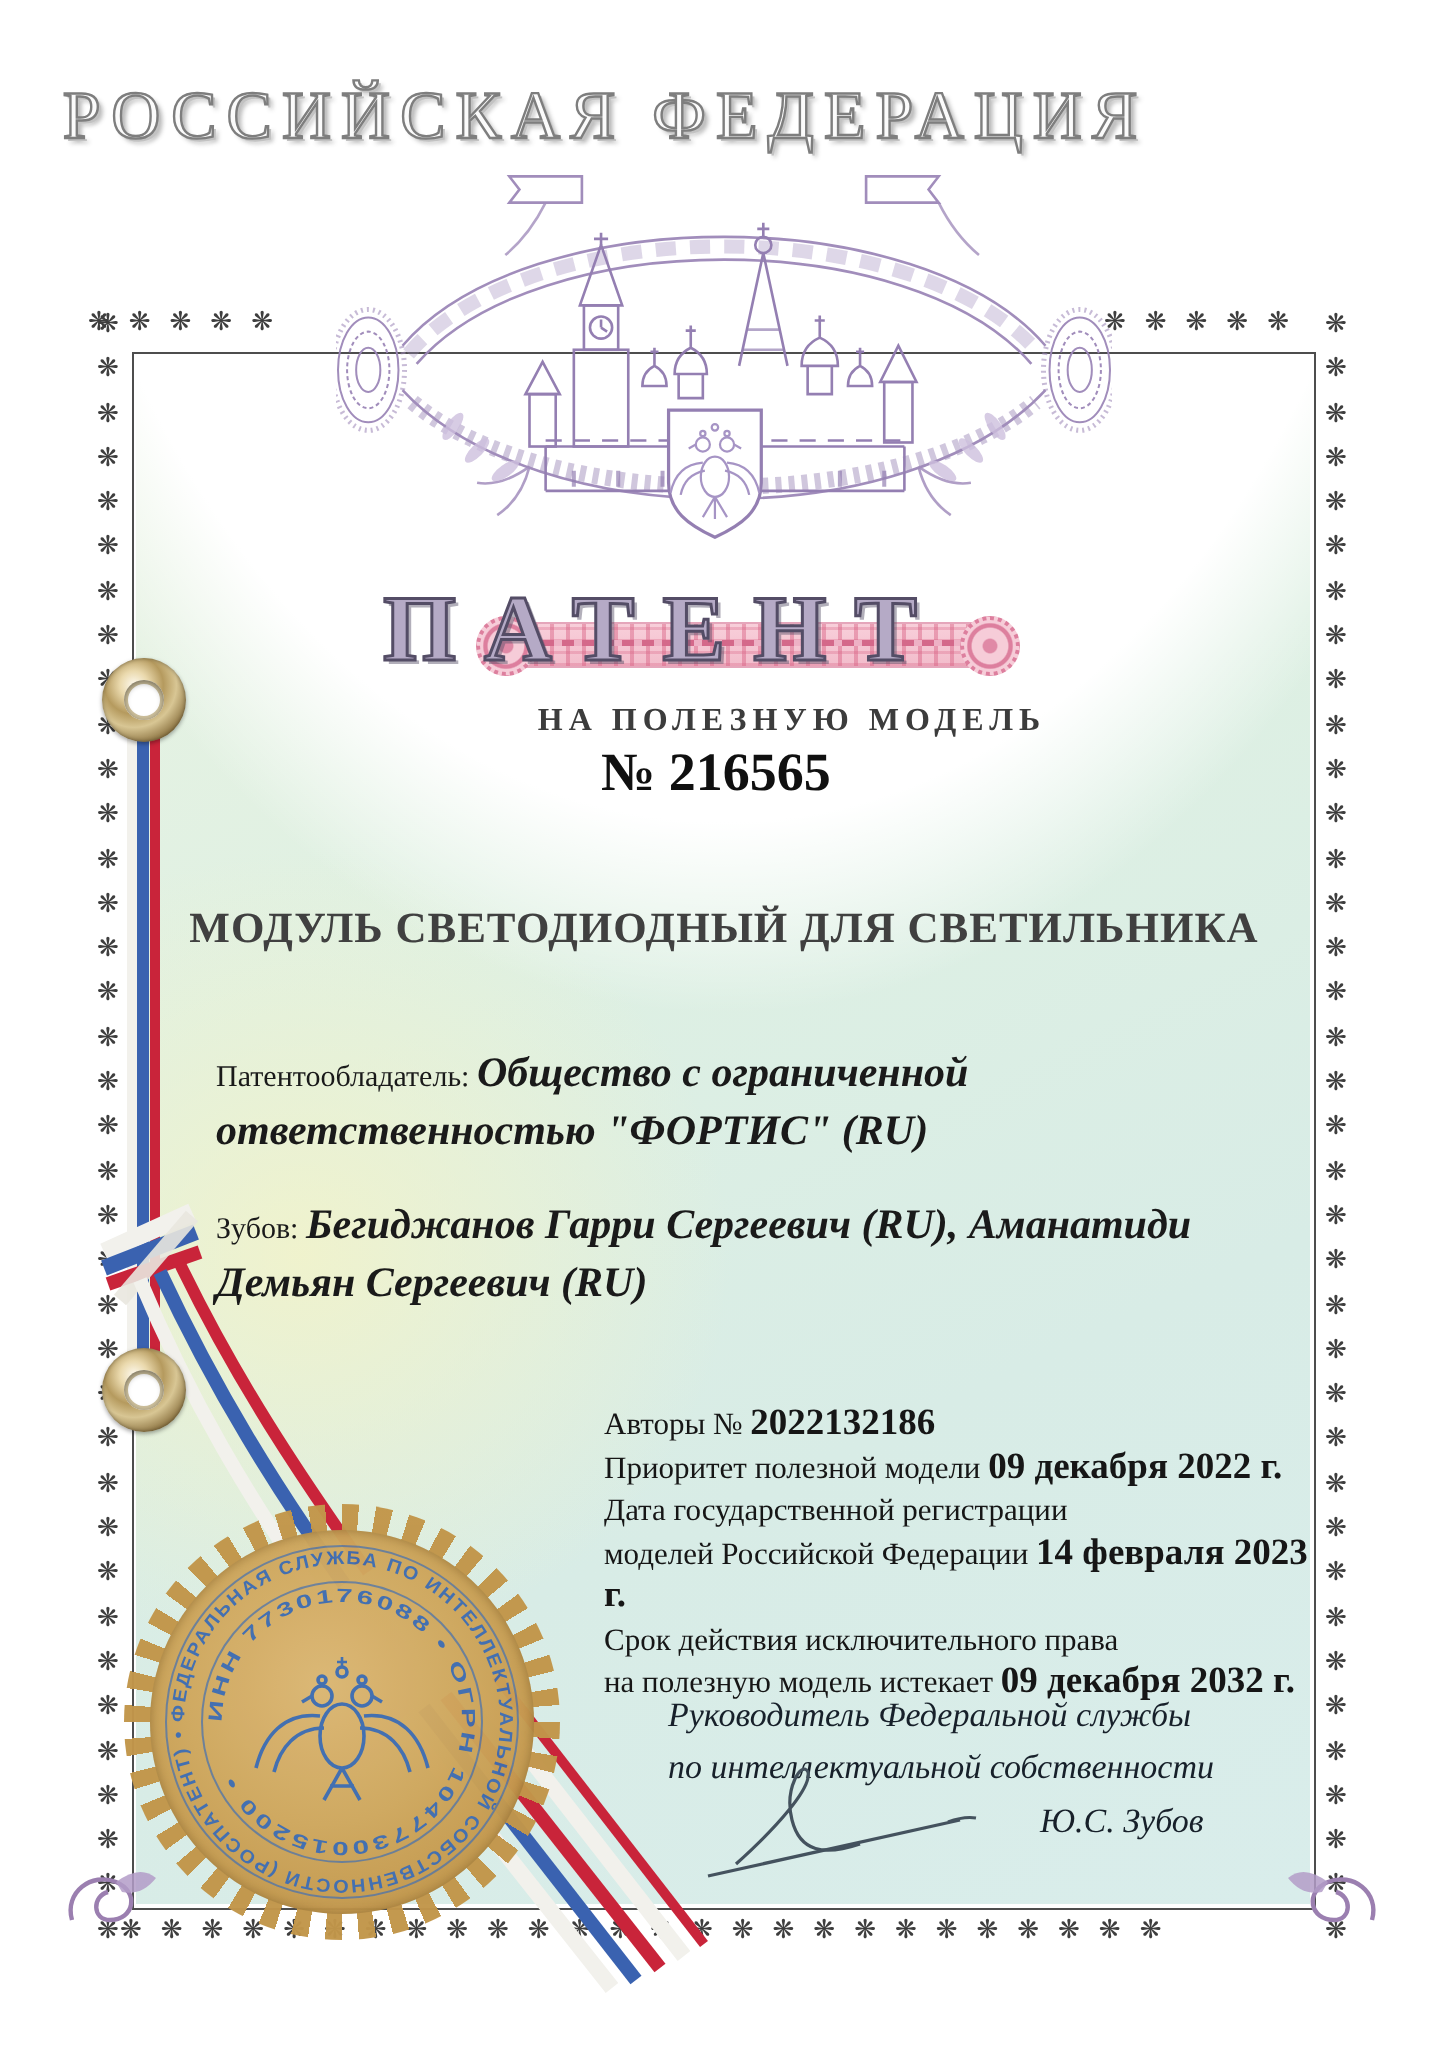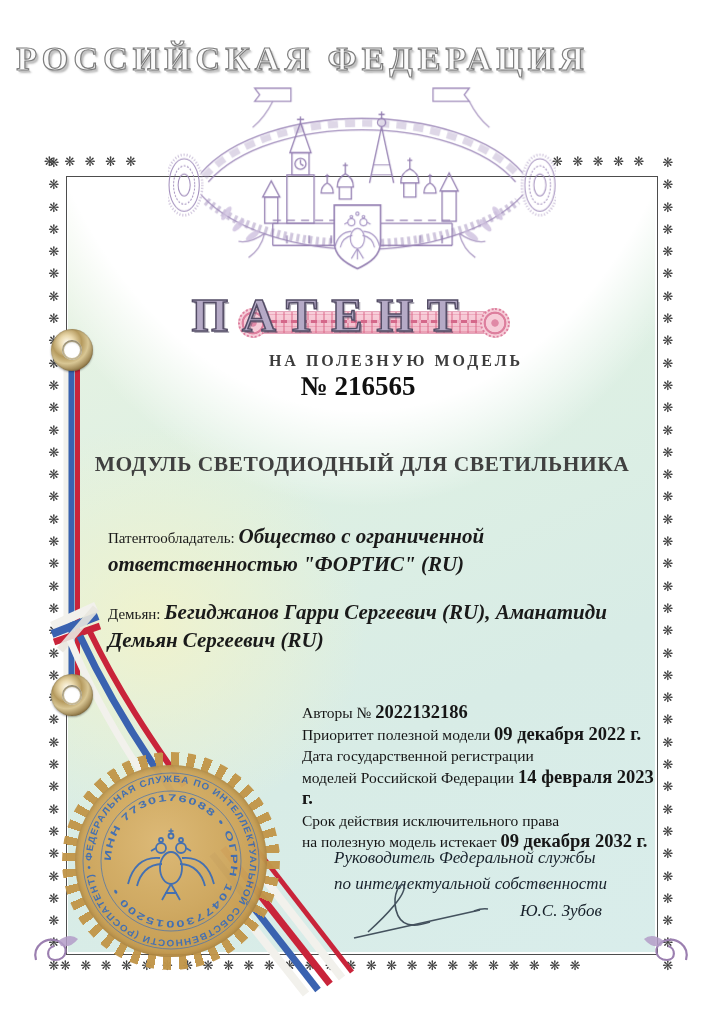--- a/index.html
+++ b/index.html
@@ -16,21 +16,21 @@
 
   
   .rule{position:absolute;left:66px;top:176px;width:590px;height:777px;border:1.5px solid #4d4d4d;z-index:1;}
   .orn{position:absolute;z-index:1;color:#3e3e3e;font-family:"DejaVu Sans",sans-serif;font-size:13px;}
   .orn-row{letter-spacing:9.5px;white-space:nowrap;line-height:20px;}
   .orn-col{width:20px;line-height:22.3px;word-break:break-all;text-align:center;}
   .flourish{position:absolute;z-index:2;}
 
   
   .country{position:absolute;left:0;top:40px;width:605px;text-align:center;z-index:3;
-    font-size:34px;font-weight:bold;letter-spacing:5px;color:#fbfbfb;
+    font-size:34px;font-weight:normal;letter-spacing:5px;color:#fbfbfb;
     -webkit-text-stroke:1.2px #7e7e7e;
     text-shadow:1.5px 1.5px 0 #c2c2c2,2.5px 2.5px 2px rgba(60,60,60,.35);}
   .emblem{position:absolute;left:168px;top:84px;width:388px;height:212px;z-index:2;}
 
   
   .band{position:absolute;left:251px;top:311px;width:242px;height:21px;z-index:3;
     background:
       repeating-linear-gradient(90deg, rgba(216,95,130,.45) 0 2px, rgba(255,255,255,0) 2px 8px),
       repeating-linear-gradient(0deg, rgba(216,95,130,.30) 0 1.5px, rgba(255,255,255,0) 1.5px 6px),
       linear-gradient(#f8cfda,#f2bccb);
@@ -180,21 +180,21 @@
   <div class="band"></div>
   <div class="band-rosette" style="left:238px;top:308px;"></div>
   <div class="band-rosette" style="left:480px;top:308px;"></div>
   <div class="patent-word">ПАТЕНТ</div>
   <div class="subtitle">НА ПОЛЕЗНУЮ МОДЕЛЬ</div>
   <div class="number">№ 216565</div>
 
   <div class="doc-title">МОДУЛЬ СВЕТОДИОДНЫЙ ДЛЯ СВЕТИЛЬНИКА</div>
 
   <p class="party holder"><span>Патентообладатель:</span> <span class="val">Общество с ограниченной ответственностью "ФОРТИС" (RU)</span></p>
-  <p class="party authors"><span>Демьян:</span> <span class="val">Бегиджанов Гарри Сергеевич (RU), Аманатиди Демьян Сергеевич (RU)</span></p>
+  <p class="party authors"><span>Зубов:</span> <span class="val">Бегиджанов Гарри Сергеевич (RU), Аманатиди Демьян Сергеевич (RU)</span></p>
 
   <div class="details">
     <div><span>Авторы №</span> <b>2022132186</b></div>
     <div><span>Приоритет полезной модели</span> <b>09 декабря 2022 г.</b></div>
     <div>Дата государственной регистрации</div>
     <div><span>моделей Российской Федерации</span> <b>14 февраля 2023 г.</b></div>
     <div>Срок действия исключительного права</div>
     <div><span>на полезную модель истекает</span> <b>09 декабря 2032 г.</b></div>
   </div>
 

